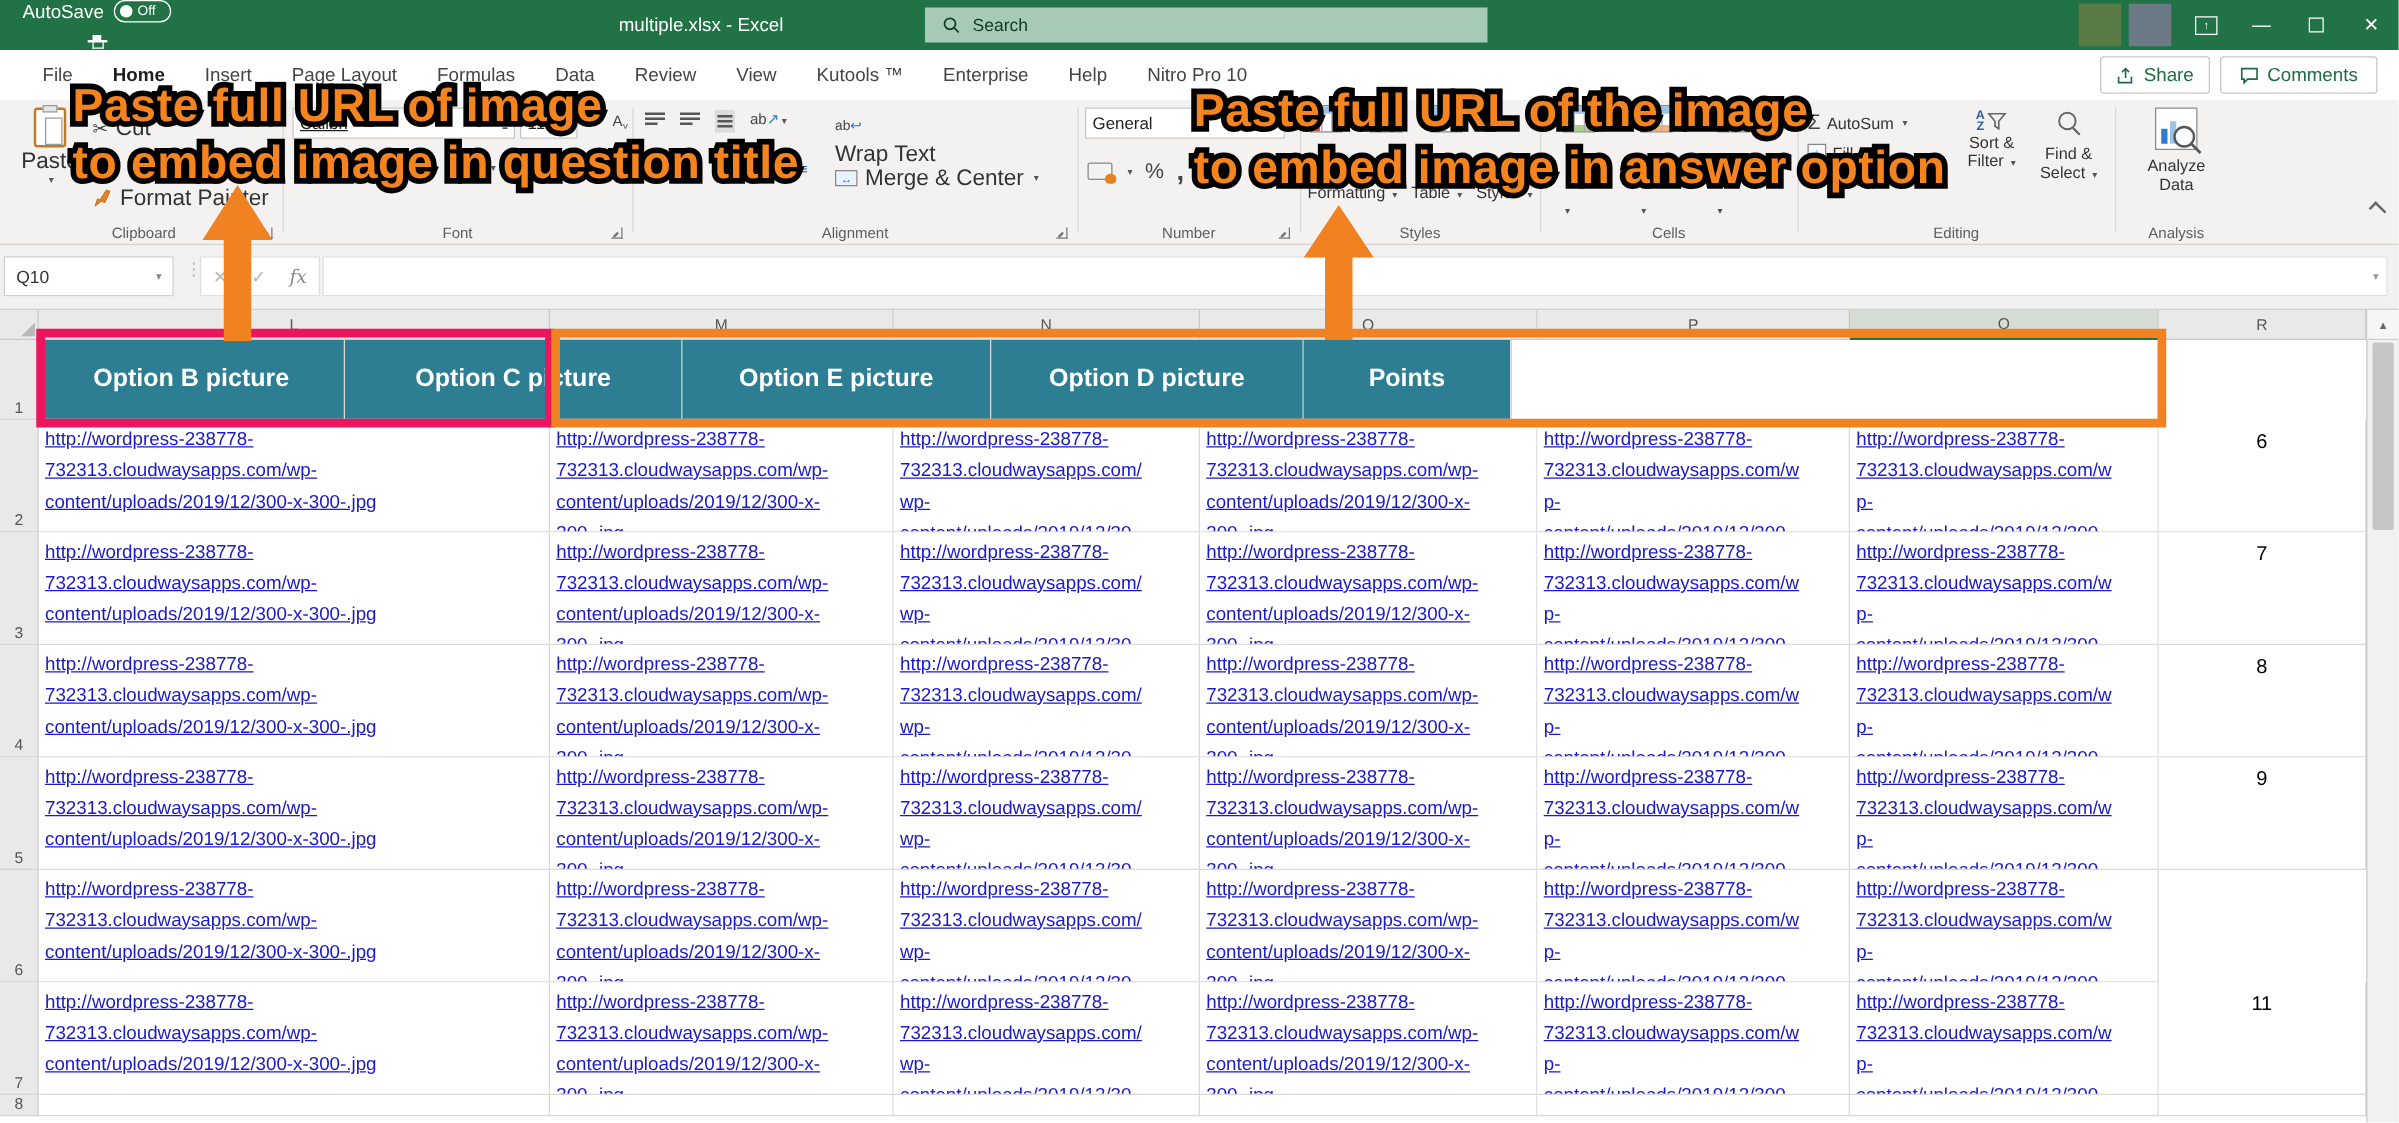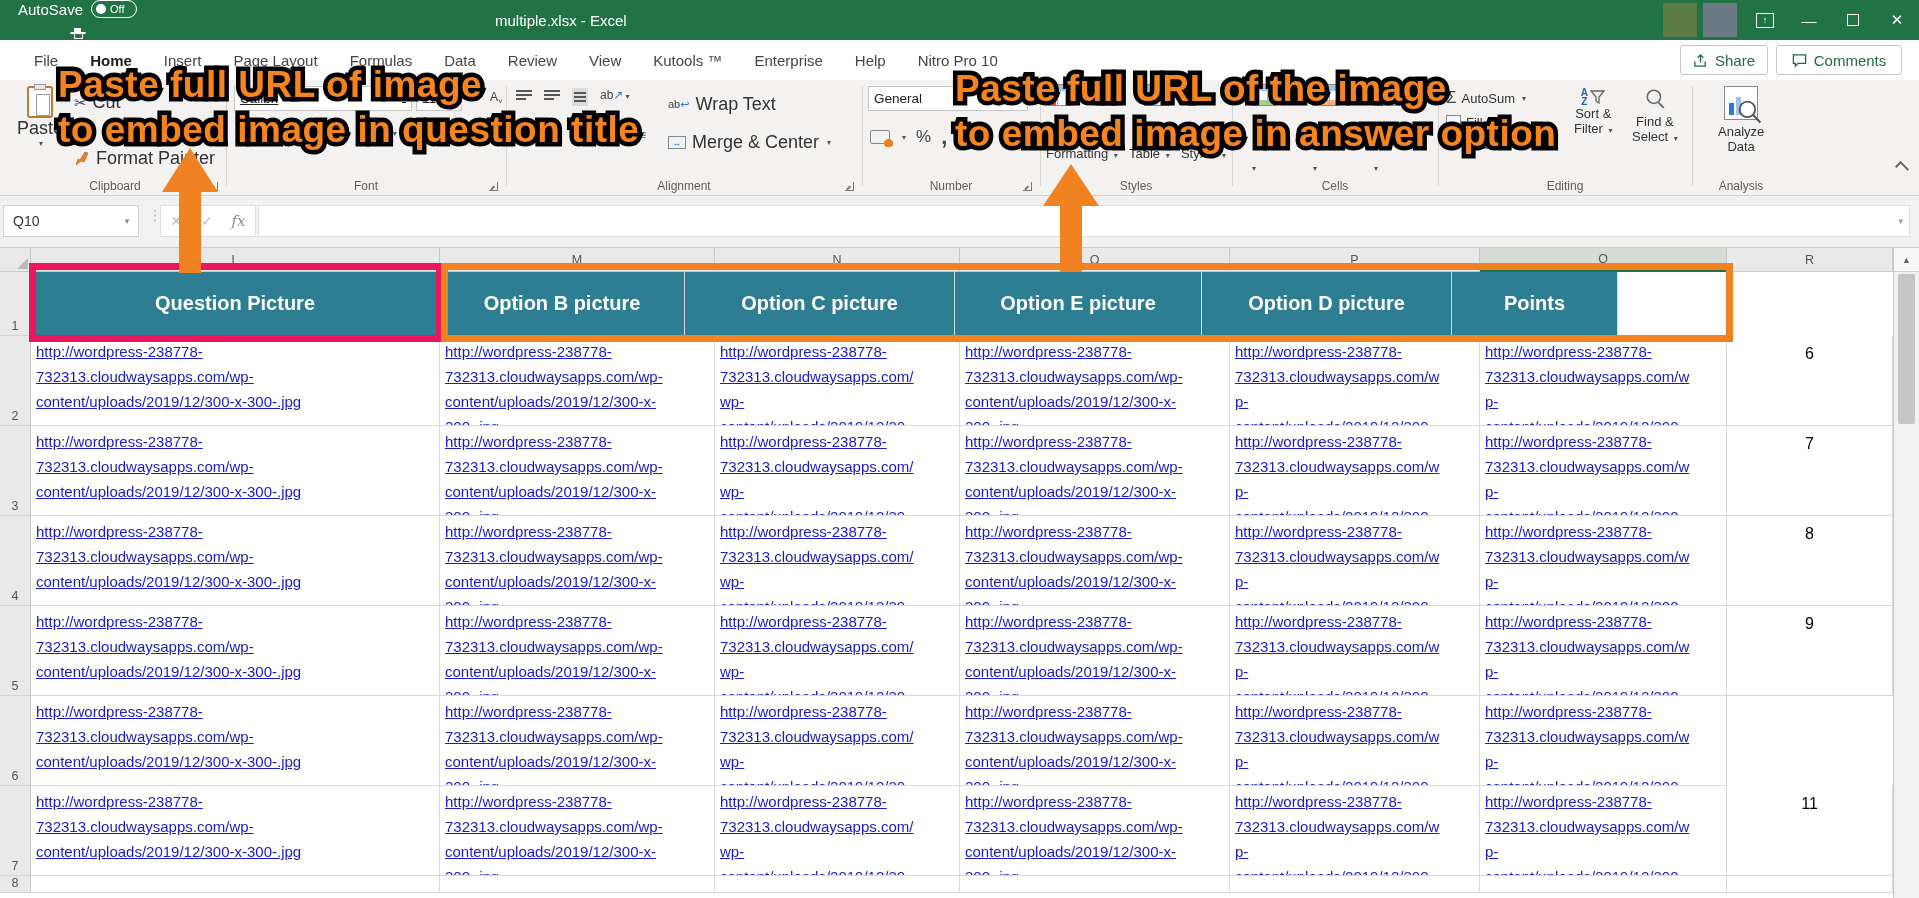--- a/index.html
+++ b/index.html
@@ -116,20 +116,27 @@
         <span class="dot"></span>
         <span>Off</span>
       </span>
     </div>
     <span class="floppy"></span>
     <span class="qbtn">↶<span class="chev">▾</span></span>
     <span class="qbtn dim">↷<span class="chev">▾</span></span>
     <span class="qat-custom">▾</span>
   </div>
   <div class="abs doc-title">multiple.xlsx  -  Excel</div>
+  <div class="abs searchbox">
+    <svg width="14" height="14" viewBox="0 0 14 14">
+        <circle cx="6" cy="6" r="4.4" fill="none" stroke="#0d3b24" stroke-width="1.4"></circle>
+        <line x1="9.5" y1="9.5" x2="13" y2="13" stroke="#0d3b24" stroke-width="1.4"></line>
+      </svg>
+    <span>Search</span>
+  </div>
   <div class="abs winicons">
     <span class="sq" style="background:#5B7B44"></span>
     <span class="sq" style="background:#6B7A84"></span>
     <span class="wbtn">
         <span class="ribbonshow">↑</span>
       </span>
     <span class="wbtn">—</span>
     <span class="wbtn">
         <span class="restore"></span>
       </span>
@@ -262,21 +269,21 @@
           <i></i>
         </span>
       <span class="bars3">
           <i></i>
           <i class="short"></i>
           <i></i>
         </span>
       <span style="font-size:12px;color:#2b5ea7;">⇤≡</span>
       <span style="font-size:12px;color:#2b5ea7;">⇥≡</span>
     </div>
-    <div class="abs" style="left:158px;top:14px;display:flex;align-items:center;gap:6px;">
+    <div class="abs" style="left:158px;top:14px;display:flex;gap:6px;flex-direction:column;">
       <span style="font-size:11px;color:#444;">ab<span style="color:#2b7cd3;">↩</span></span>
       <span class="rbtext">Wrap Text</span>
     </div>
     <div class="abs" style="left:158px;top:52px;display:flex;align-items:center;gap:6px;white-space:nowrap;">
       <span style="width:18px;height:13px;border:1px solid #888;background:#eaf3fc;display:inline-flex;align-items:center;justify-content:center;color:#2b7cd3;font-size:9px;">↔</span>
       <span class="rbtext">Merge &amp; Center</span>
       <span class="dd">▾</span>
     </div>
     <div class="glabel">Alignment</div>
     <span class="launcher"></span>
@@ -412,21 +419,20 @@
       <div class="ghead" style="width: 409px; height: 24px;">L</div>
       <div class="ghead" style="width: 275px; height: 24px;">M</div>
       <div class="ghead" style="width: 245px; height: 24px;">N</div>
       <div class="ghead" style="width: 270px; height: 24px;">O</div>
       <div class="ghead" style="width: 250px; height: 24px;">P</div>
       <div class="ghead selcol" style="width: 247px; height: 24px;">Q</div>
       <div class="ghead" style="width: 166px; height: 24px;">R</div>
     </div>
     <div class="grow">
       <div class="rowhdr" style="width: 31px; height: 64px;">1</div>
-      <div class="hcell" style="width: 409px; height: 64px;">Question Picture</div>
       <div class="hcell" style="width: 245px; height: 64px;">Option B picture</div>
       <div class="hcell" style="width: 270px; height: 64px;">Option C picture</div>
       <div class="hcell" style="width: 247px; height: 64px;">Option E picture</div>
       <div class="hcell" style="width: 250px; height: 64px;">Option D picture</div>
       <div class="hcell" style="width: 166px; height: 64px;">Points</div>
     </div>
     <div class="grow">
       <div class="rowhdr" style="width: 31px; height: 90px;">2</div>
       <div class="cell urlcell" style="width: 409px; height: 90px;">
         <div>http://wordpress-238778-</div>

